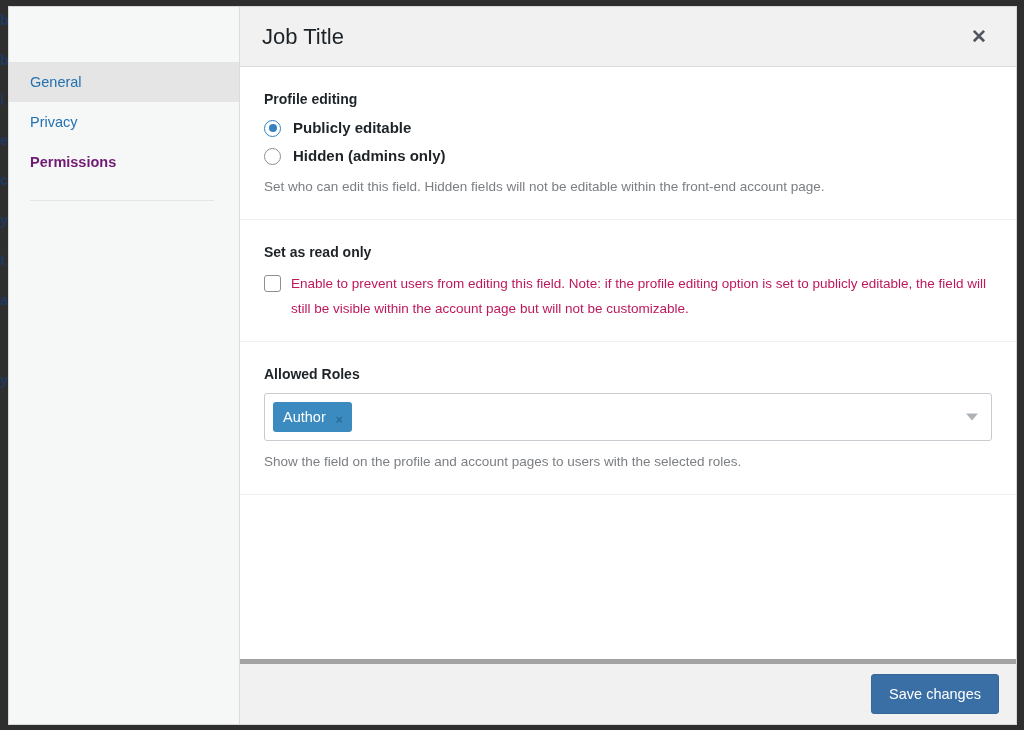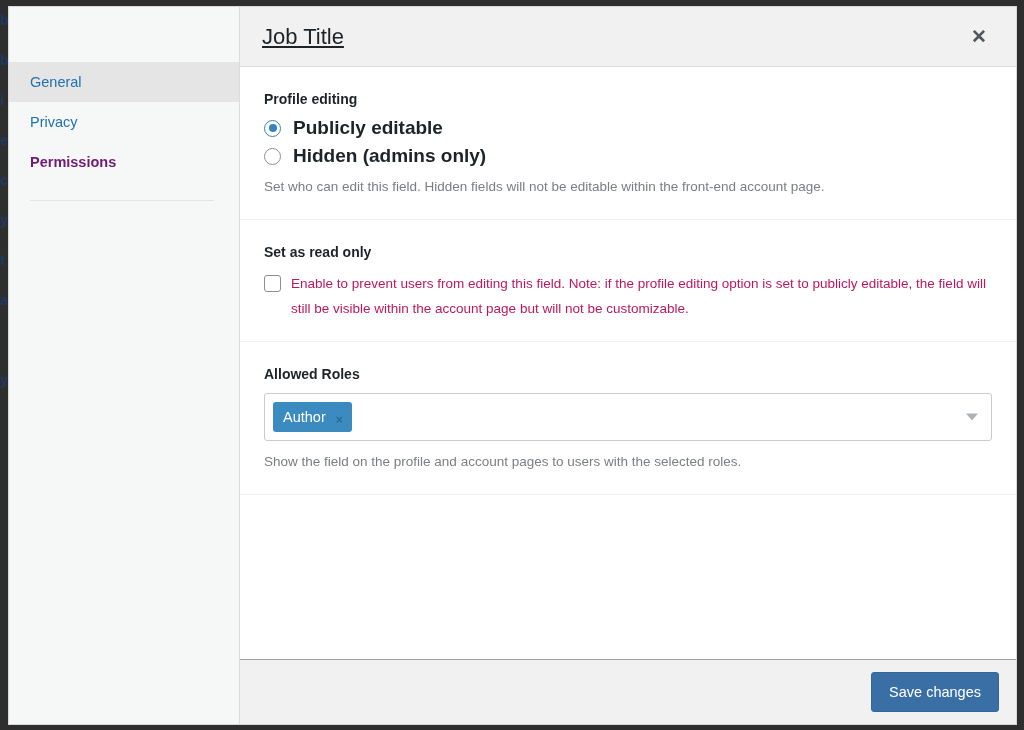--- a/index.html
+++ b/index.html
@@ -90,21 +90,20 @@
     display: flex;
     align-items: center;
     justify-content: space-between;
     padding: 0 22px 0 22px;
   }
   .pane-title {
     font-size: 22px;
     font-weight: 400;
     color: #1d2327;
     line-height: 28px;
-    text-decoration: underline;
   }
   .close-btn {
     width: 30px; height: 30px;
     display: flex;
     align-items: center;
     justify-content: center;
     color: #50575e;
     font-size: 19px;
     font-weight: 700;
     cursor: pointer;
@@ -160,21 +159,21 @@
   }
   .radio-mark.checked::after {
     content: "";
     position: absolute;
     left: 3.5px; top: 3.5px;
     width: 8px; height: 8px;
     border-radius: 50%;
     background: #3582c4;
   }
   .radio-label {
-    font-size: 19px;
+    font-size: 15px;
     font-weight: 700;
     color: #1d2327;
     line-height: 20px;
   }
 
   
   .check-row {
     display: flex;
     align-items: flex-start;
     cursor: pointer;
@@ -235,21 +234,21 @@
     border-right: 6px solid transparent;
     border-top: 7px solid #adb2b6;
     cursor: pointer;
   }
 
   
   .pane-footer {
     flex: 0 0 65px;
     height: 65px;
     background: #f1f1f1;
-    border-top: 1px solid #a3a3a3;
+    border-top: 5px solid #a3a3a3;
     display: flex;
     align-items: center;
     justify-content: flex-end;
     padding: 0 17px;
   }
   .btn-primary {
     background: #3a6fa5;
     color: #ffffff;
     border: 1px solid #35679a;
     border-radius: 3px;

